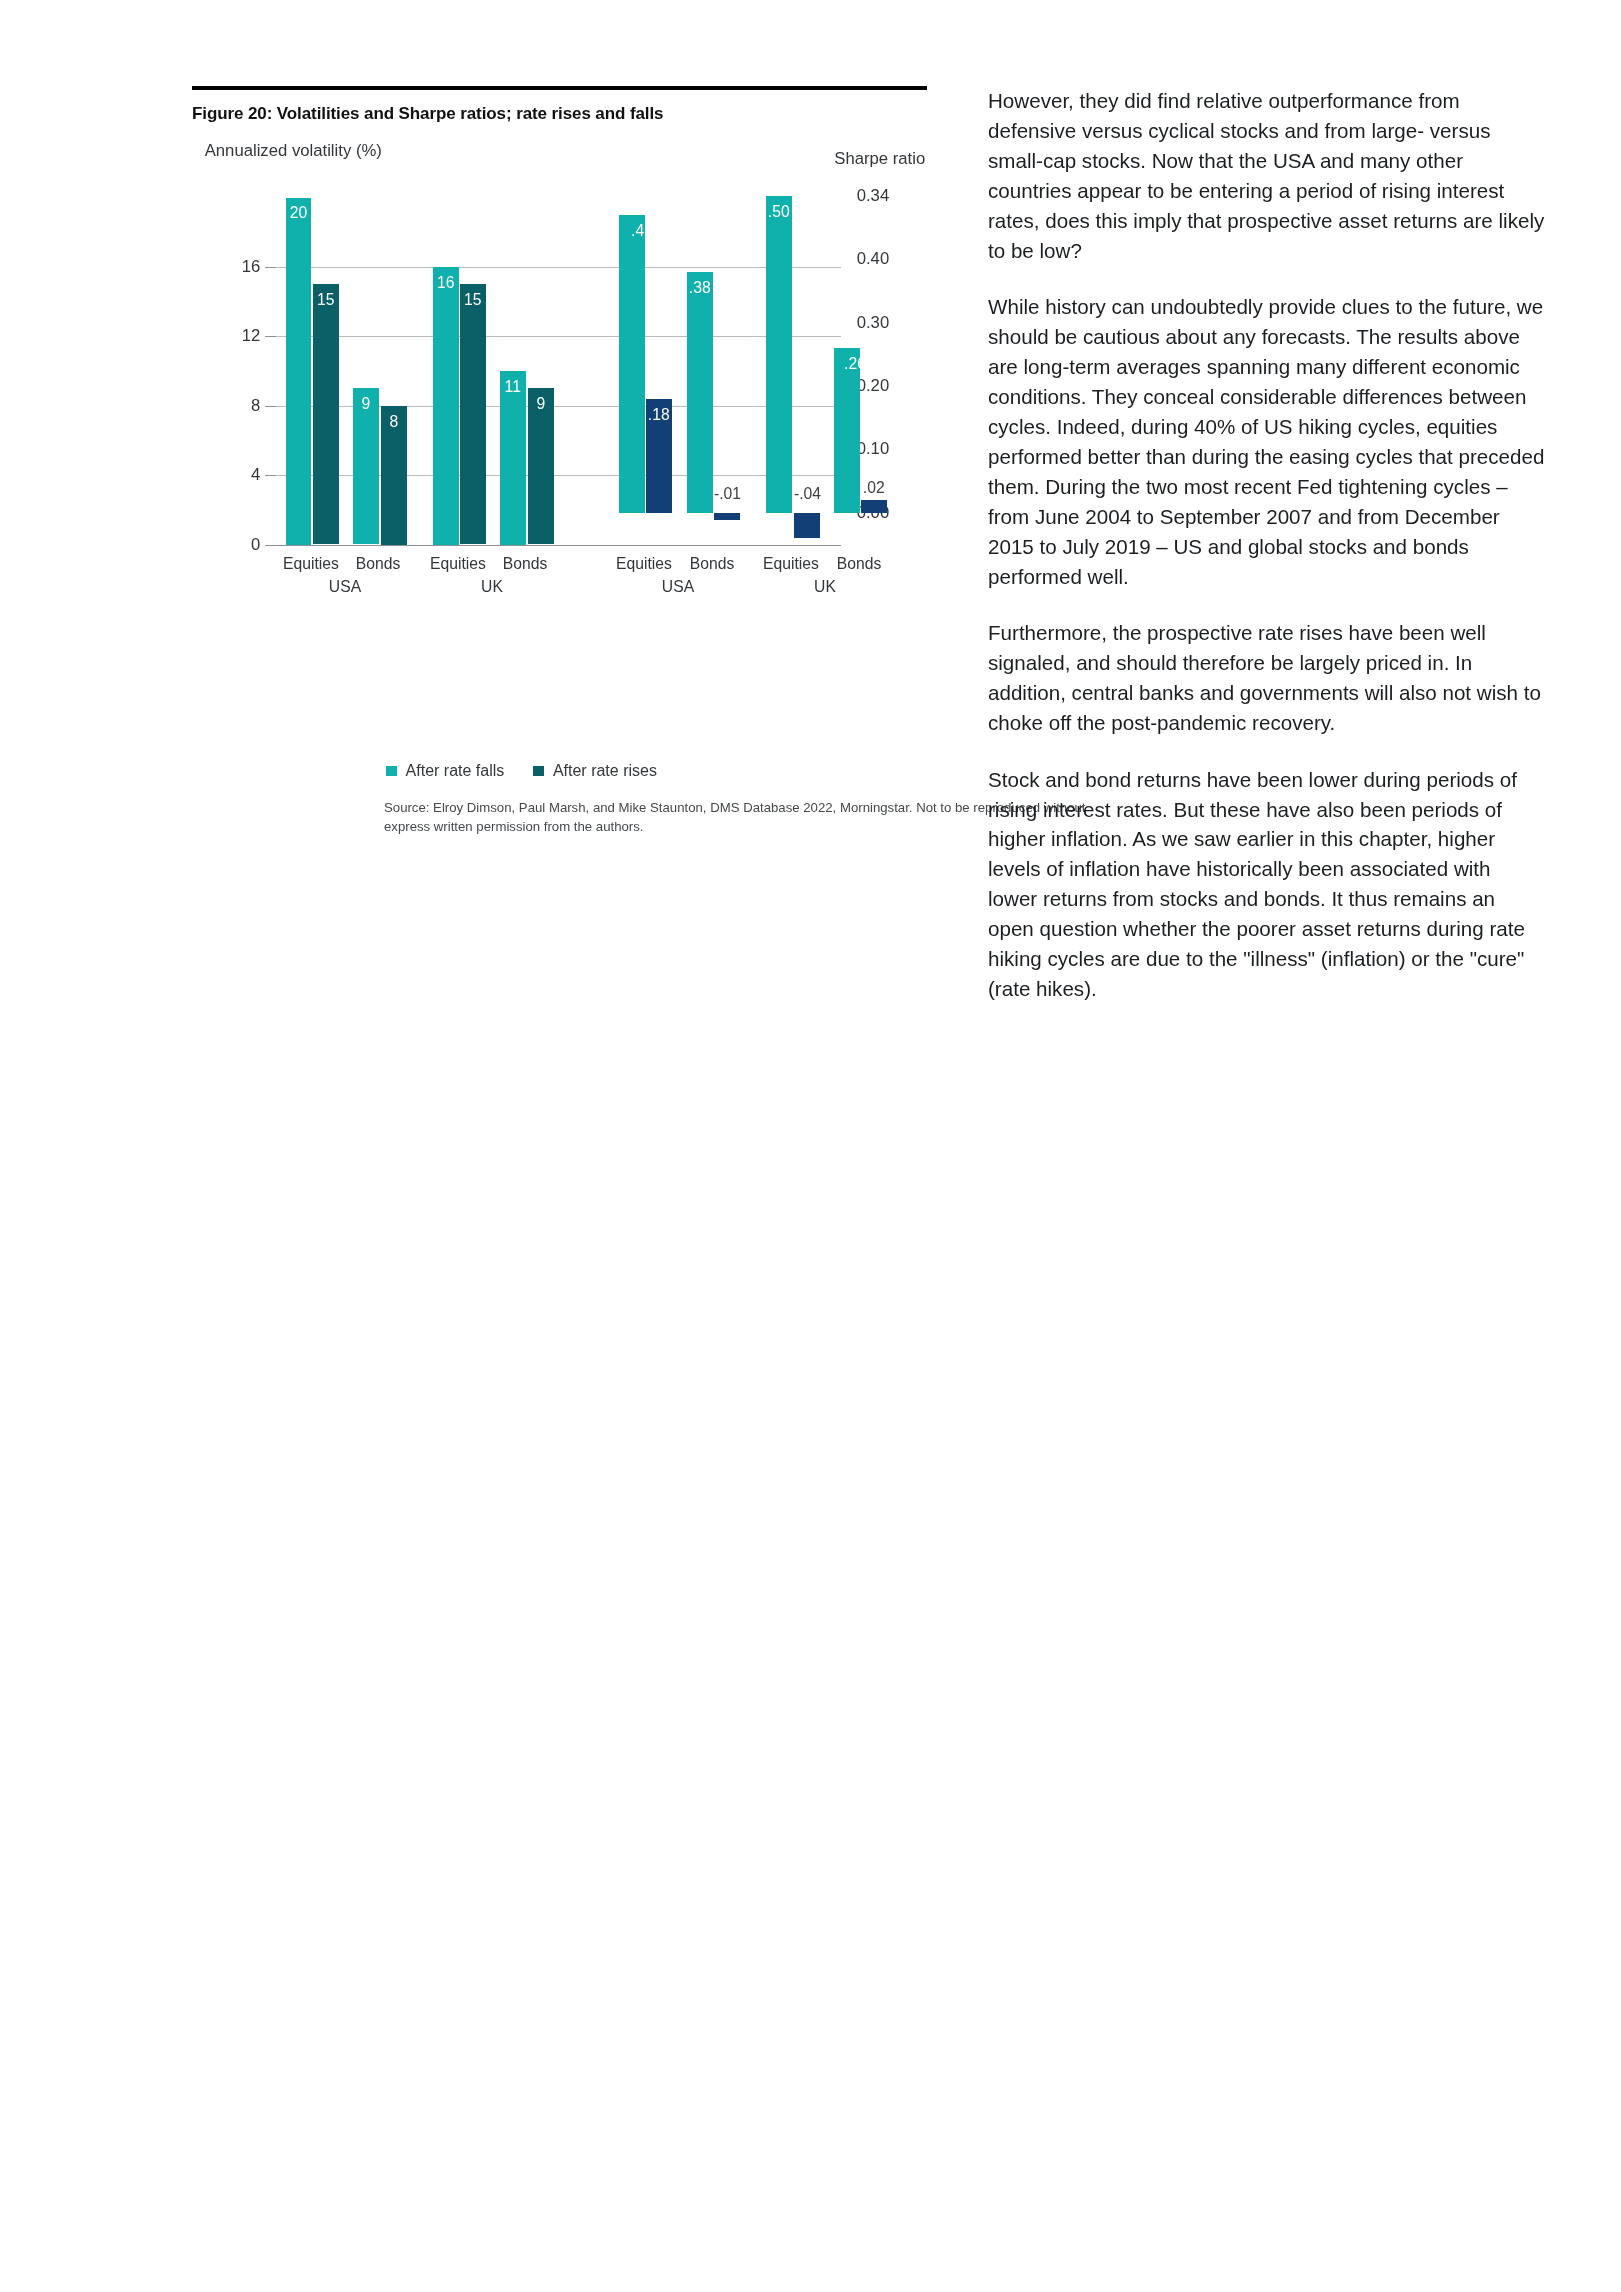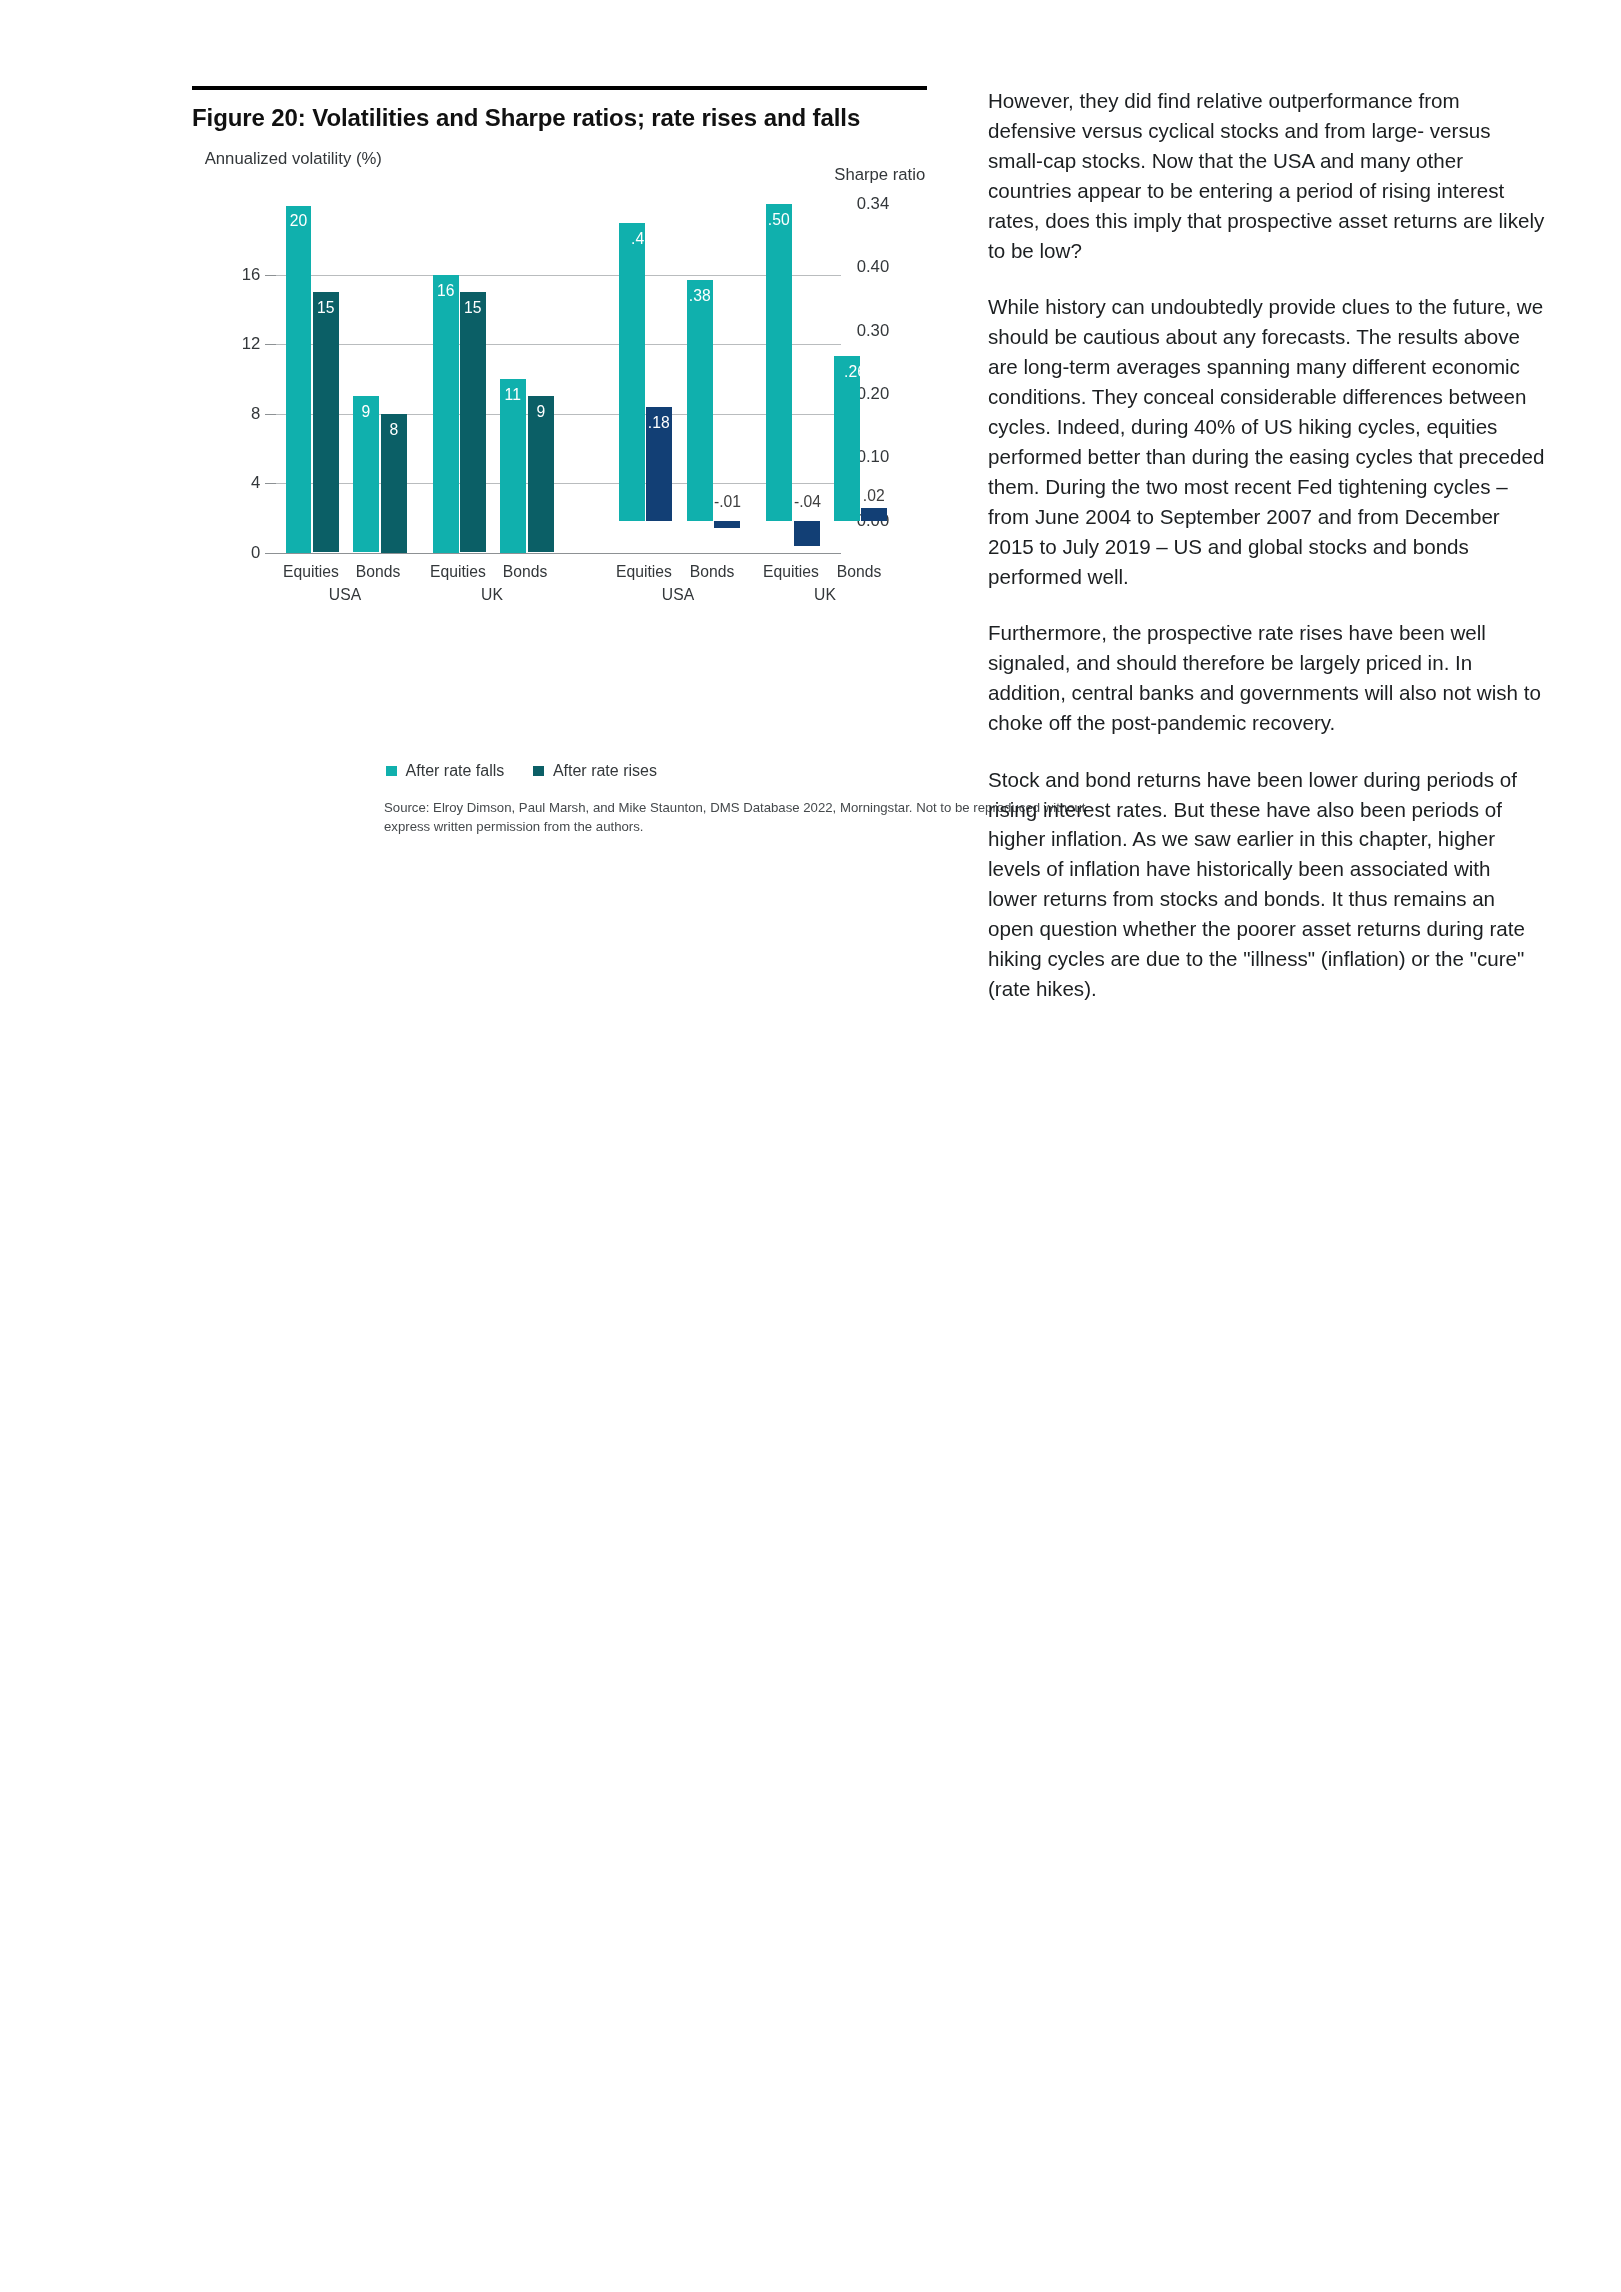--- a/index.html
+++ b/index.html
@@ -27,21 +27,21 @@
     left: 192px;
     top: 86px;
     width: 745px;
   }
   .fig-rule {
     height: 3.9px;
     background: #000000;
     width: 735px;
   }
   .fig-title {
-    font-size: 24px;
+    font-size: 17px;
     font-weight: bold;
     letter-spacing: -0.1px;
     color: #111111;
     margin-top: 13.7px;
     margin-bottom: 0;
     white-space: nowrap;
   }
 
   .axis-titles {
     position: relative;
@@ -51,21 +51,21 @@
     color: #33373a;
   }
   .axis-title-left {
     position: absolute;
     left: 12.7px;
     top: 0;
   }
   .axis-title-right {
     position: absolute;
     right: 11.8px;
-    top: 16px;
+    top: 8px;
     margin-left: 40px;
   }
 
   
   .plot-wrap {
     position: relative;
     width: 735px;
     height: 392px;
     margin-top: 7.8px;
   }

